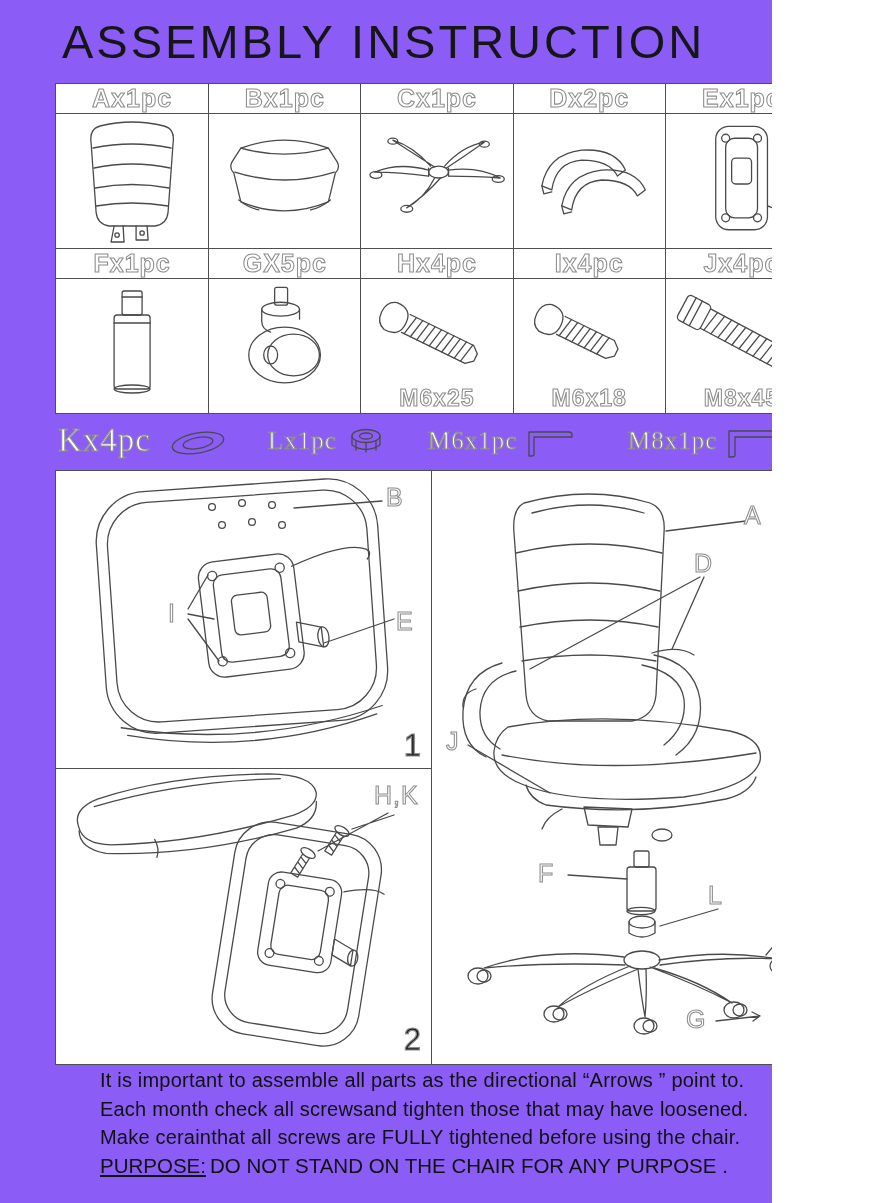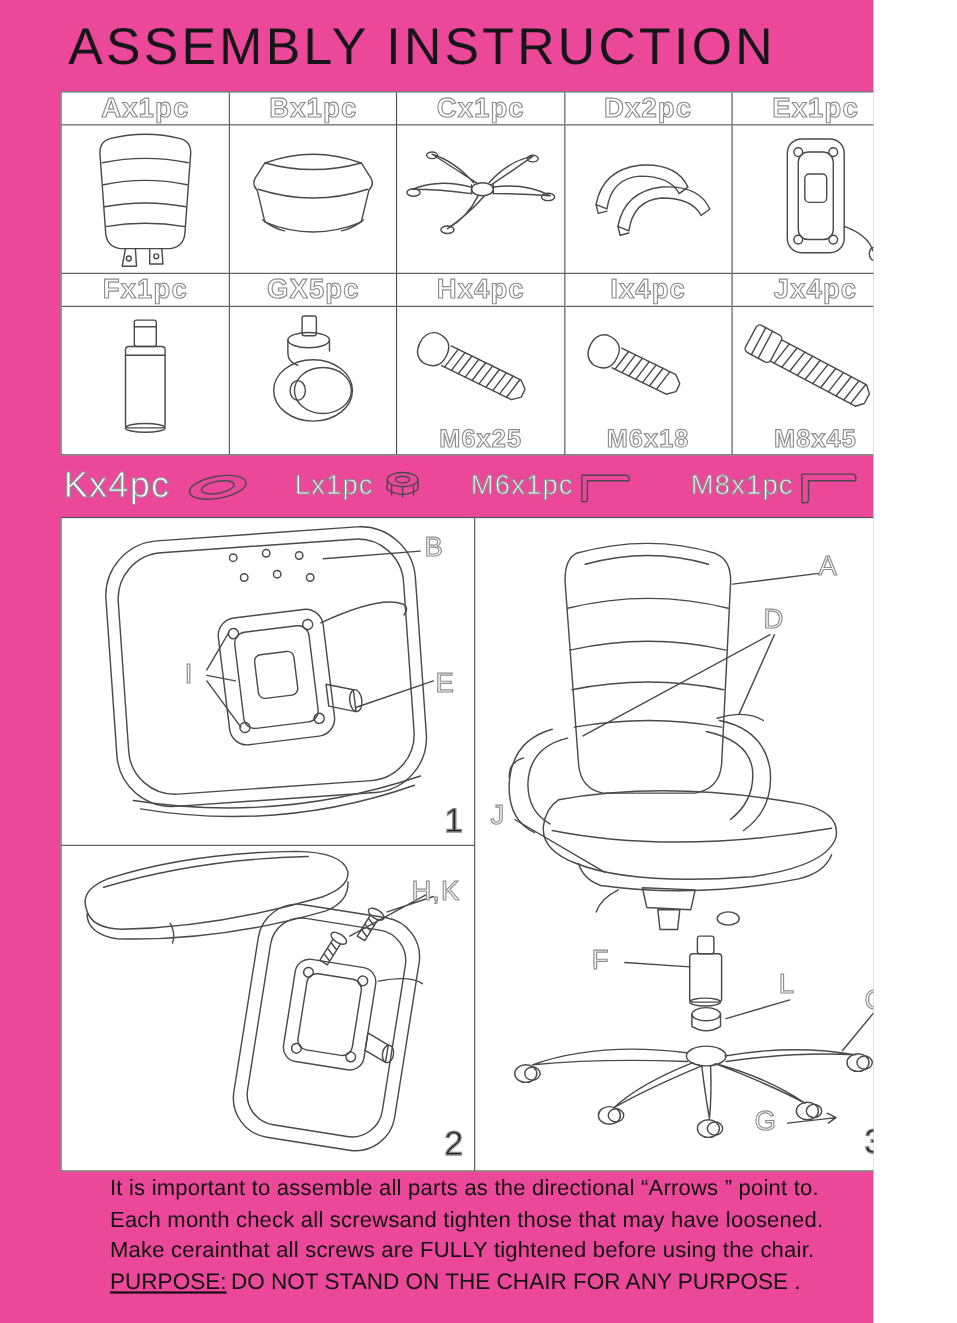--- a/index.html
+++ b/index.html
@@ -1,29 +1,29 @@
 <!DOCTYPE html>
 <html><head>
 <meta charset="utf-8">
 <style>
   html,body{margin:0;padding:0;background:#ffffff;}
-  .page{position:relative;width:772px;height:1203px;background:#ec4899;font-family:"Liberation Sans",sans-serif;color:#1c1c1c;overflow:hidden;padding-left:22px;}
+  .page{position:relative;width:772px;height:1203px;background:#8b5cf6;font-family:"Liberation Sans",sans-serif;color:#1c1c1c;overflow:hidden;}
   .hollow{color:#fff;-webkit-text-stroke:1.05px #8d8d8d;letter-spacing:1px;white-space:nowrap;}
   .title{position:absolute;left:62px;top:14px;font-size:47px;letter-spacing:3px;color:#161616;}
   .parts-table{position:absolute;left:55px;top:83px;width:761px;border:1.5px solid #4f4f4f;display:grid;grid-template-columns:repeat(5,1fr);background:#fff;font-weight:bold;}
   .pcell{border-left:1px solid #4f4f4f;min-width:0;}
   .pcell:nth-child(5n+1){border-left:0;}
   .pcell:nth-child(-n+5){border-bottom:1px solid #4f4f4f;}
   .plabel{height:29px;border-bottom:1px solid #4f4f4f;display:flex;align-items:center;justify-content:center;font-size:25px;}
   .part{height:134px;position:relative;}
   .part svg{position:absolute;left:0;top:0;width:100%;height:100%;}
   .size-tag{position:absolute;bottom:1px;left:0;width:100%;text-align:center;font-size:23px;}
   .draw{stroke:#4a4a4a;fill:none;stroke-width:1.3;stroke-linecap:round;stroke-linejoin:round;}
   .loose{position:absolute;left:55px;top:420px;width:762px;height:50px;}
-  .ll{position:absolute;top:7px;font-size:25px;}
+  .ll{position:absolute;top:7px;font-size:25px;font-family:Liberation Serif, serif;}
   .big{font-size:33px !important;top:2px !important;}
   .licon{position:absolute;}
   .panel{position:absolute;border:1.3px solid #4f4f4f;background:#fff;}
   .panel > svg{position:absolute;left:0;top:0;width:100%;height:100%;}
   #panel1{left:55px;top:470px;width:377px;height:299px;}
   #panel2{left:55px;top:768px;width:377px;height:295px;}
   #panel3{left:431px;top:470px;width:385px;height:593px;}
   .callout{position:absolute;font-size:25px;}
   .stepnum{position:absolute;font-size:31px;-webkit-text-stroke:1.2px #8d8d8d;}
   .footer{position:absolute;left:56px;top:1066px;width:776px;font-size:20px;line-height:28.5px;color:#111;margin-left:44px;}
@@ -313,21 +313,21 @@
         <ellipse cx="0" cy="0" rx="4" ry="8"></ellipse>
         <path d="M4 -4 L26 -4 M4 4 L26 4 M26 -4 L26 4 M10 -4 L7 4 M16 -4 L13 4 M22 -4 L19 4"></path>
       </g>
       <g transform="translate(286,62) rotate(122)">
         <ellipse cx="0" cy="0" rx="4" ry="8"></ellipse>
         <path d="M4 -4 L26 -4 M4 4 L26 4 M26 -4 L26 4 M10 -4 L7 4 M16 -4 L13 4 M22 -4 L19 4"></path>
       </g>
       <path d="M332 44 L262 82 M338 46 L296 60"></path>
     </g>
       </svg>
-    <span class="callout hollow" style="left:318px;top:27px">H,K</span>
+    <span class="callout hollow" style="left:318px;top:12px">H,K</span>
     <span class="stepnum" style="right:12px;bottom:6px">2</span>
   </div>
 
   <div class="panel" id="panel3">
     <svg viewBox="0 0 385 593">
         <g class="draw">
       <path d="M92 32 Q158 14 218 32 Q234 38 232 62 L224 224 Q222 246 200 250 L116 250 Q96 246 94 224 L82 62 Q80 38 92 32 Z"></path>
       <path d="M100 42 Q158 26 212 42"></path>
       <path d="M84 82 Q158 64 230 82"></path>
       <path d="M86 120 Q158 104 228 120"></path>

